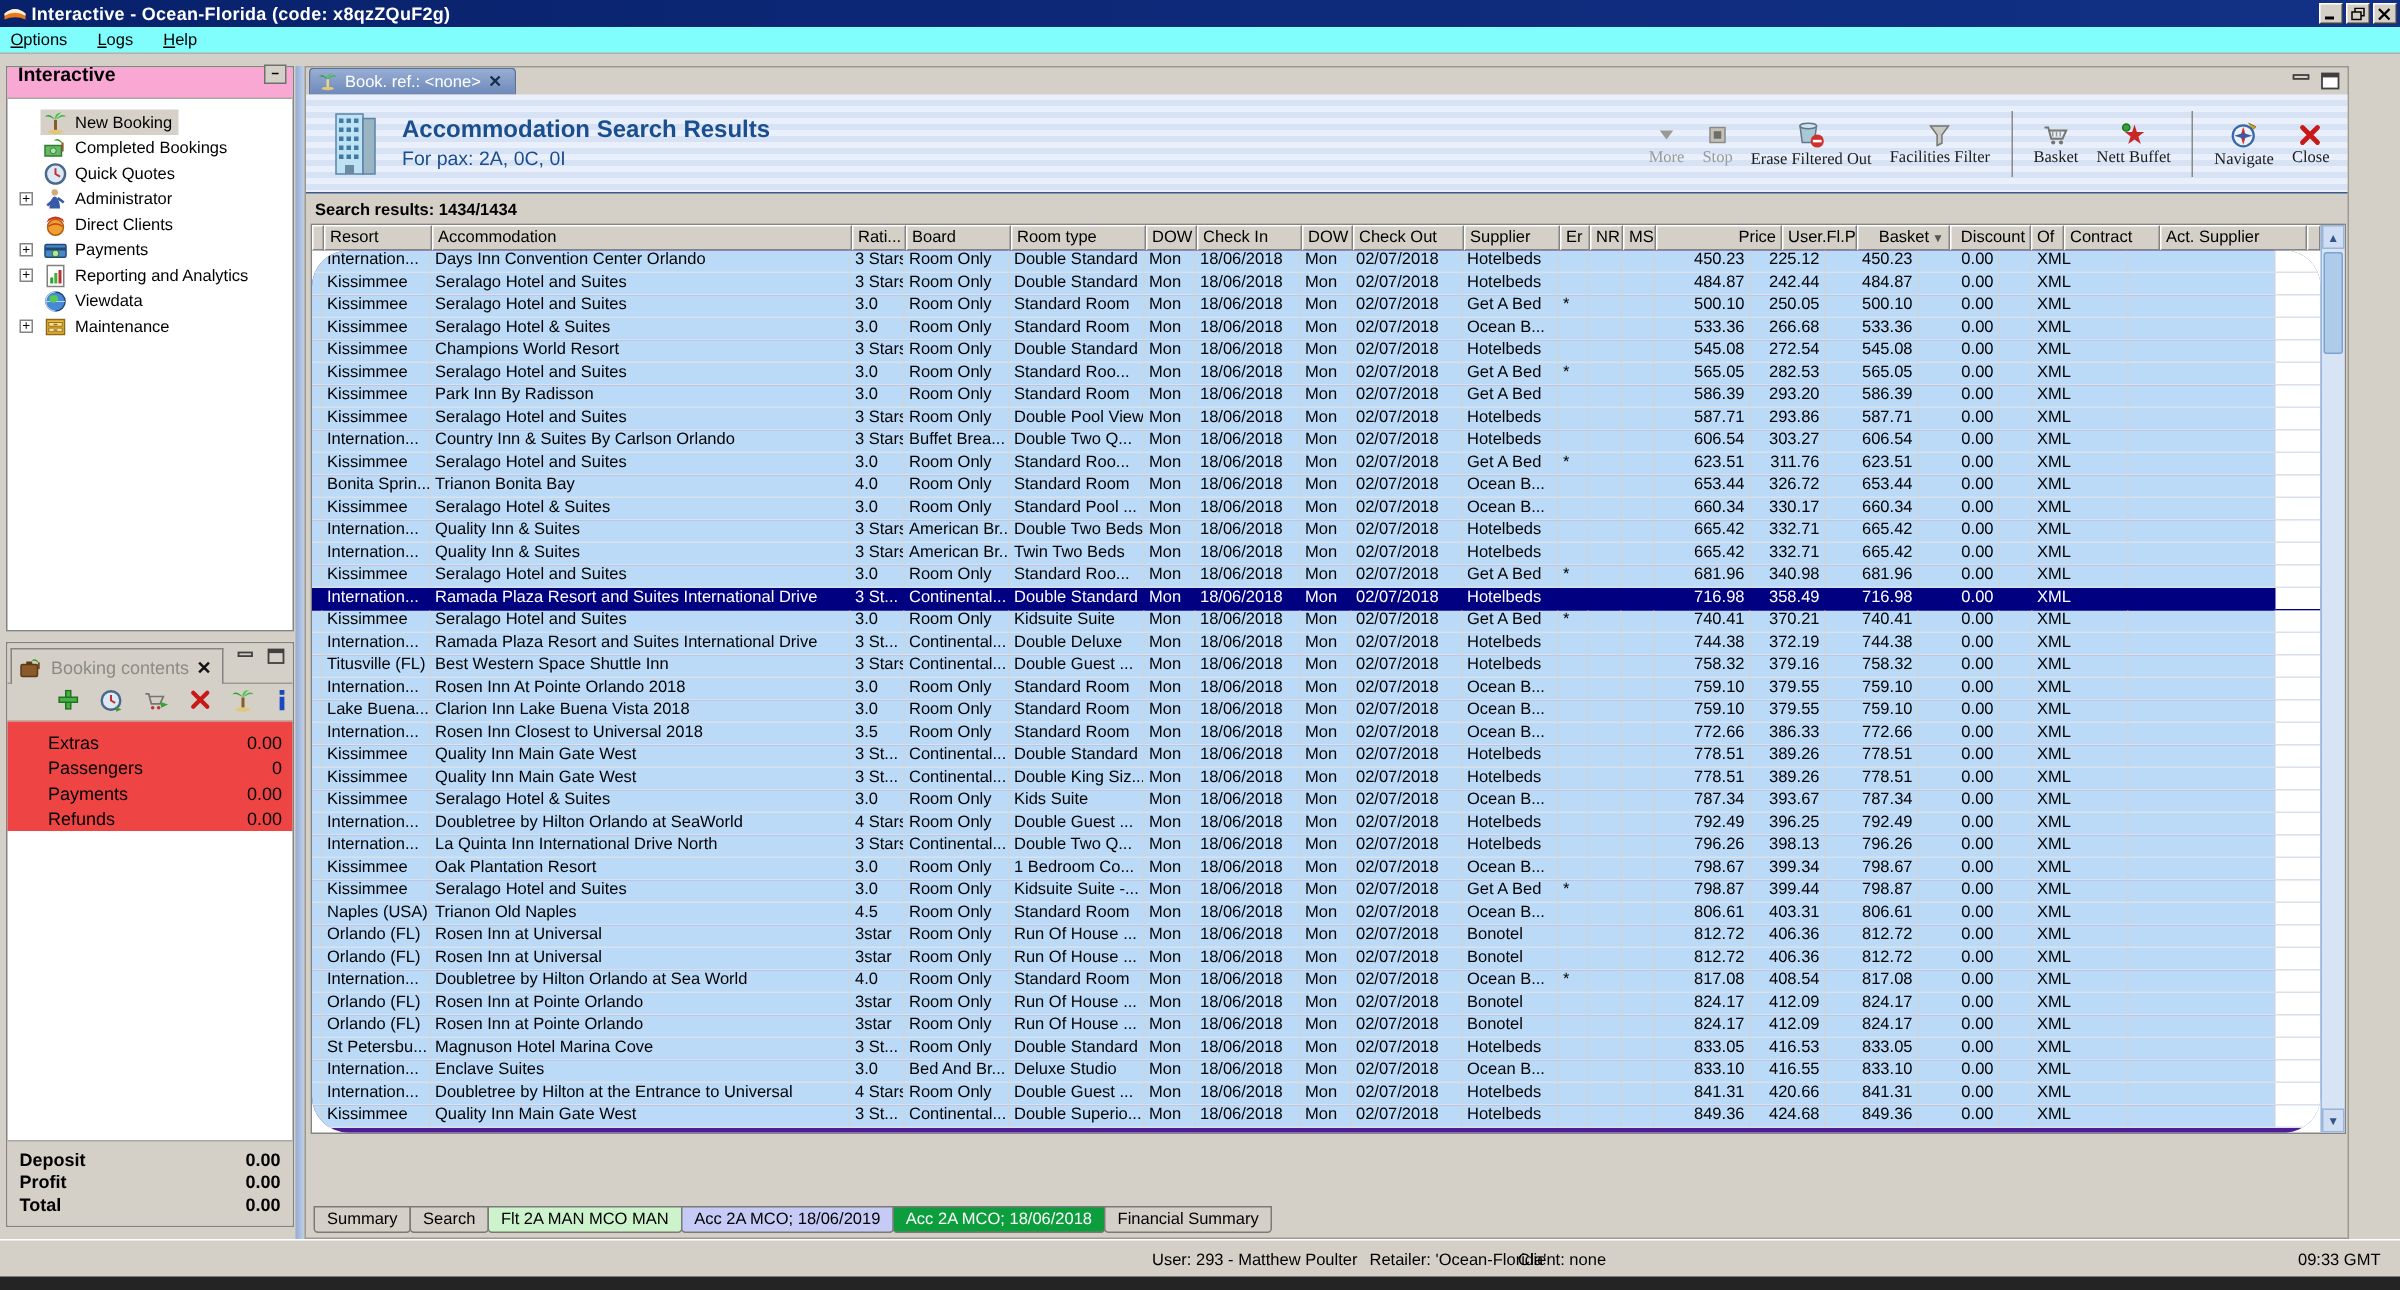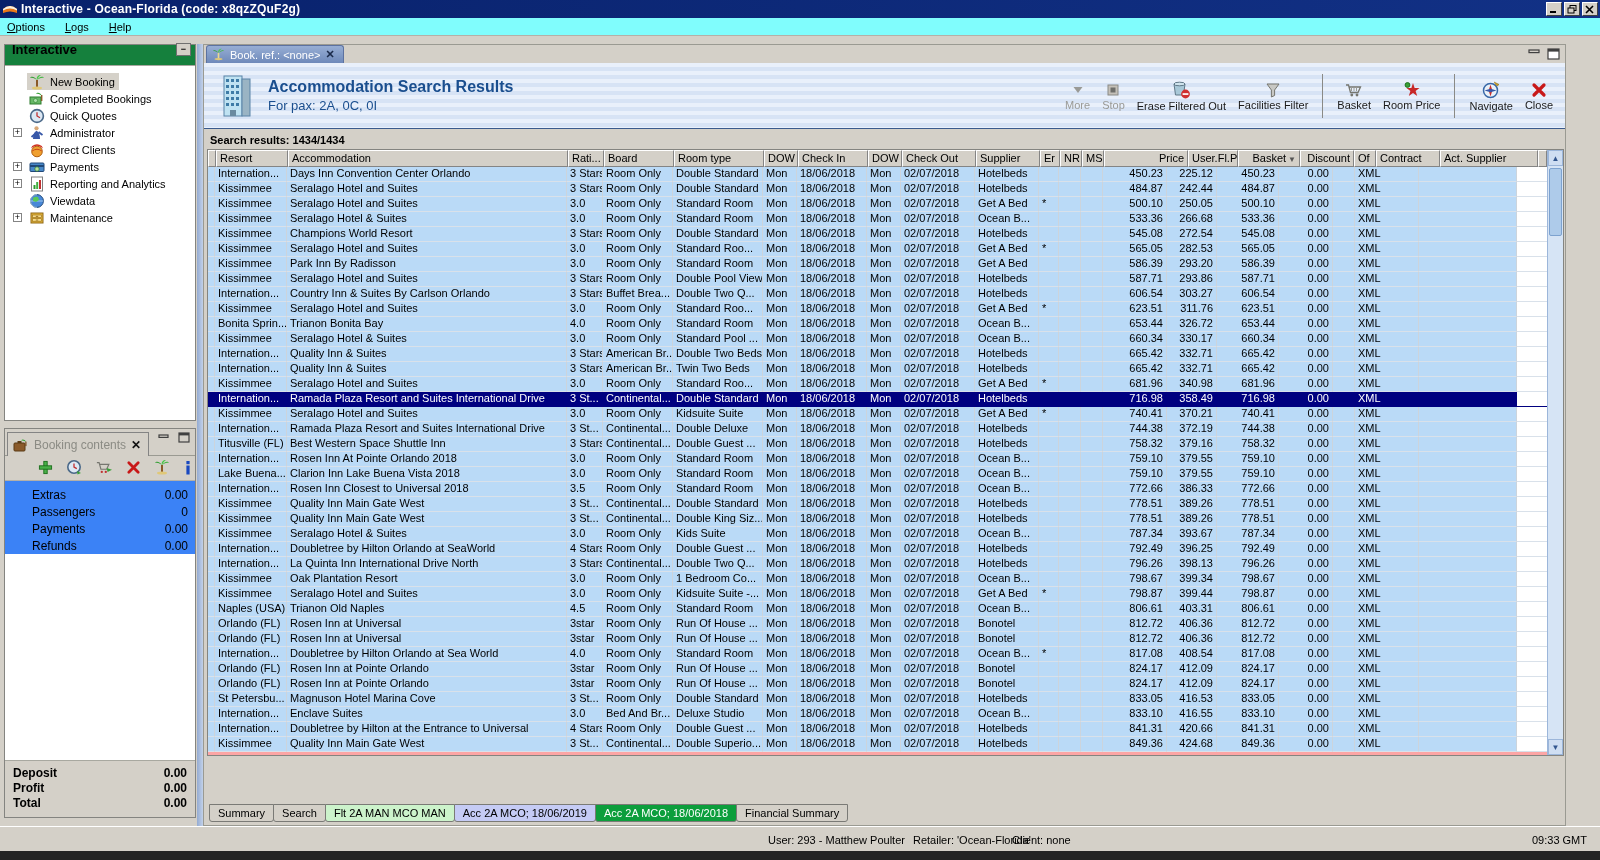--- a/index.html
+++ b/index.html
@@ -14,70 +14,70 @@
   .title-text { color:#fff; font-weight:bold; font-size:12px; letter-spacing:.2px; }
   .win-buttons { margin-left:auto; display:flex; gap:2px; }
   .win-btn { width:16px; height:14px; background:#d4d0c8; border:1px solid; border-color:#ffffff #404040 #404040 #ffffff; display:flex; align-items:center; justify-content:center; }
 
   
   .menubar { position:absolute; left:0; top:18px; width:1600px; height:18px; background:#80fdfd; display:flex; align-items:center; padding-left:7px; border-bottom:1px solid #b4b0a8; }
   .menu-item { margin-right:20px; cursor:default; }
 
   
   .interactive-panel { position:absolute; left:4px; top:44px; width:192px; height:377px; background:#fff; border:1px solid #848480; }
-  .panel-header { height:21px; background:#15803d; border-bottom:1px solid #a8a8a0; display:flex; align-items:center; padding:0 4px 12px 7px; font-weight:bold; font-size:13px;gap:40px; }
+  .panel-header { height:21px; background:#f9a8d4; border-bottom:1px solid #a8a8a0; display:flex; align-items:center; padding:0 4px 12px 7px; font-weight:bold; font-size:13px;gap:40px; }
   .ph-btn { margin-left:auto; width:15px; height:13px; background:#d4d0c8; border:1px solid #707070; display:flex; align-items:center; justify-content:center; font-size:9px; line-height:8px; }
   .tree { padding-top:7px; }
   .tree-item { display:flex; align-items:center; height:17px; padding-left:8px; }
   .expand-box { width:9px; height:9px; border:1px solid #848484; background:#fff; font-size:9px; line-height:7px; text-align:center; margin-right:5px; color:#000; }
   .expand-spacer { width:14px; }
   .tree-inner { display:flex; align-items:center; gap:5px; padding:0 4px 0 2px; height:17px; }
   .tree-item.selected .tree-inner { background:#d5d1c9; }
   .tree-label { white-space:nowrap; }
 
   .booking-panel { position:absolute; left:4px; top:428px; width:192px; height:390px; background:#fff; border:1px solid #848480; }
   .bp-tabrow { height:27px; background:#d4d0c8; position:relative; border-bottom:1px solid #9a9a92; }
   .bp-tab { position:absolute; left:2px; top:3px; height:24px; display:flex; align-items:center; gap:5px; background:#d4d0c8; border:1px solid #848484; border-bottom:none; padding:0 7px 0 5px; color:#8b8b84; font-size:12px; }
   .bp-tab .x { color:#111; font-weight:bold; font-size:12px; }
   .bp-winbtns { position:absolute; right:3px; top:2px; display:flex; gap:4px; }
   .bp-wb { width:16px; height:13px; display:flex; align-items:center; justify-content:center; }
   .bp-toolbar { height:25px; background:#d4d0c8; border-bottom:1px solid #b4b0a8; display:flex; align-items:center; justify-content:center; gap:13px; padding-left:30px; }
-  .bp-list { background:#3b82f6; padding-top:5px; }
+  .bp-list { background:#ef4444; padding-top:5px; }
   .bp-row { display:flex; align-items:center; height:17px; padding:0 7px 0 27px; font-size:12px; }
   .bp-row .val { margin-left:auto; }
   .bp-totals { position:absolute; left:0; bottom:0; width:100%; background:#d4d0c8; border-top:1px solid #a8a8a0; padding:5px 8px 6px 8px;margin-top:43px; }
   .bp-trow { display:flex; height:15px; font-weight:bold; font-size:12px; }
   .bp-trow .val { margin-left:auto; }
 
   .splitter { position:absolute; left:197px; top:44px; width:6px; height:782px; background:linear-gradient(90deg,#94abd2,#c2d1e9); }
 
   
   .main-panel { position:absolute; left:203px; top:44px; width:1363px; height:782px; background:#d4d0c8; border:1px solid #9a9a92; }
   .tab-row { height:18px; display:flex; align-items:flex-end; padding-left:2px; position:relative; }
   .main-tab { height:18px; display:flex; align-items:center; gap:5px; padding:0 8px 0 5px; background:linear-gradient(#97aed4,#6e89ba); color:#fff; border:1px solid #5c72a0; border-bottom:none; border-radius:3px 3px 0 0; }
   .main-tab .x { color:#1a2a4a; font-weight:bold; }
   .panel-btns { position:absolute; right:5px; top:3px; display:flex; gap:6px; }
   .header-band { height:66px; background:repeating-linear-gradient(180deg,#e9f0fb 0 4px,#d7e3f5 4px 8px); border-bottom:1px solid #3a5a8c; display:flex; align-items:center; }
   .hb-building { margin-left:16px; }
   .hb-text { margin-left:14px; color:#1a4e8e; }
   .hb-title { font-size:16px; font-weight:bold; }
   .hb-sub { font-size:13px; margin-top:2px; }
   .hb-toolbar { margin-left:auto; display:flex; align-items:center; gap:12px; padding-right:12px; }
-  .tb-btn { display:flex; flex-direction:column; align-items:center; gap:0; color:#1a1a1a; cursor:default; }
+  .tb-btn { display:flex; flex-direction:column; align-items:center; gap:0; color:#1a1a1a; cursor:default;font-family:Liberation Serif, serif; }
   .tb-btn .lbl { font-size:11px; white-space:nowrap; }
   .tb-btn.disabled { color:#9a9a96; }
   .tb-sep { width:1px; height:44px; background:#8a8a86; margin:0 2px; }
   .results-bar { height:16px; margin-top:3px; display:flex; align-items:center; padding-left:6px; font-weight:bold; }
 
   .grid { position:absolute; left:3px; top:104px; width:1357px; height:607px; background:#fff; border:1px solid #848480; }
   .grid-header { display:flex; height:17px; padding-right:16px; }
   .h-cell { border-top:1px solid #fff; border-left:1px solid #fff; border-right:1px solid #848484; border-bottom:1px solid #848484; background:#d4d0c8; padding:1px 3px 0 3px; white-space:nowrap; overflow:hidden; font-size:11px; flex:none; }
   .h-cell.r { text-align:right; }
   .h-cell .sort { font-size:8px; color:#555; margin-left:2px; }
-  .grid-body { position:relative; height:588px; overflow:hidden; background:#fca5a5; margin-right:16px; }
+  .grid-body { position:relative; height:588px; overflow:hidden; background:#4c1d95; margin-right:16px;border-radius:24px; }
   .g-row { display:flex; height:15px; background:#badaf7; }
   .g-row.selected { background:#000080; color:#fff; }
   .g-cell { flex:none; padding:0 3px; border-right:1px solid #ccd4dc; border-bottom:1px solid #d9e1ea; white-space:nowrap; overflow:hidden; line-height:13px; font-size:11px; }
   .g-row.selected .g-cell { border-right-color:#000080; border-bottom-color:#000080; }
   .g-cell.r { text-align:right; }
   .vscroll { position:absolute; right:0; top:0; bottom:0; width:16px; background:#d6e4f5; border-left:1px solid #9cb6da; }
   .vs-btn { position:absolute; left:0; width:15px; height:16px; background:#cfdef2; border:1px solid #9cb6da; color:#33568e; font-size:8px; display:flex; align-items:center; justify-content:center; }
   .vs-up { top:0; } .vs-down { bottom:0; }
   .vs-thumb { position:absolute; left:1px; top:18px; width:13px; height:68px; background:#aecbea; border:1px solid #7da2cf; border-radius:2px; }
 
@@ -478,21 +478,21 @@
           </span>
           <span class="lbl">Basket</span>
         </span>
         <span class="tb-btn">
           <span class="icon">
             <svg width="20" height="18" viewBox="0 0 20 18">
               <path d="M11 2 L12.6 7 L17.5 7 L13.6 10 L15.2 15 L11 12 L6.8 15 L8.4 10 L4.5 7 L9.4 7 Z" fill="#c82828"></path>
               <circle cx="5.5" cy="4" r="2.4" fill="#38a038" stroke="#1e701e"></circle>
             </svg>
           </span>
-          <span class="lbl">Room Price</span>
+          <span class="lbl">Nett Buffet</span>
         </span>
         <span class="tb-sep"></span>
         <span class="tb-btn">
           <span class="icon">
             <svg width="20" height="20" viewBox="0 0 20 20">
               <path d="M13 2 L18 4.5 L15 7" fill="#c8a030" stroke="#8a6a10" stroke-width="0.6"></path>
               <circle cx="9.5" cy="10.5" r="7" fill="#eaf1f8" stroke="#3868a8" stroke-width="1.5"></circle>
               <path d="M9.5 4.5 L11.3 10.5 L9.5 16.5 L7.7 10.5 Z" fill="#c83030"></path>
               <path d="M3.5 10.5 L9.5 8.7 L15.5 10.5 L9.5 12.3 Z" fill="#3858a8"></path>
             </svg>

